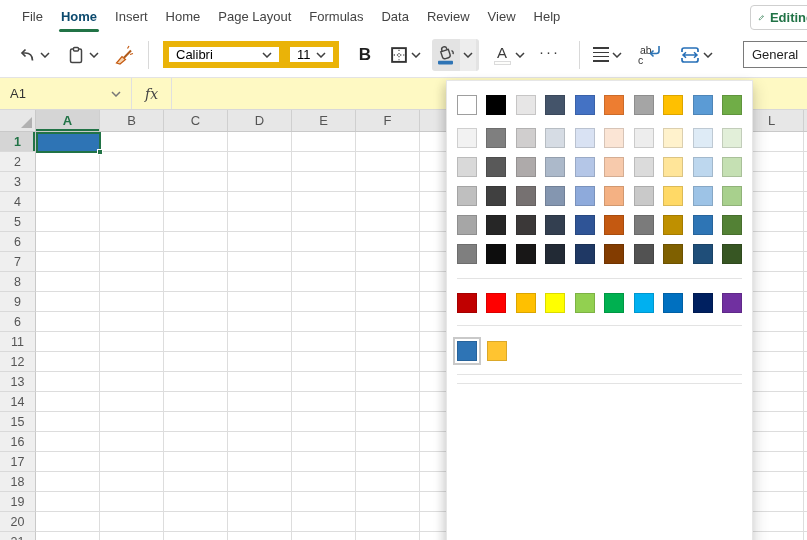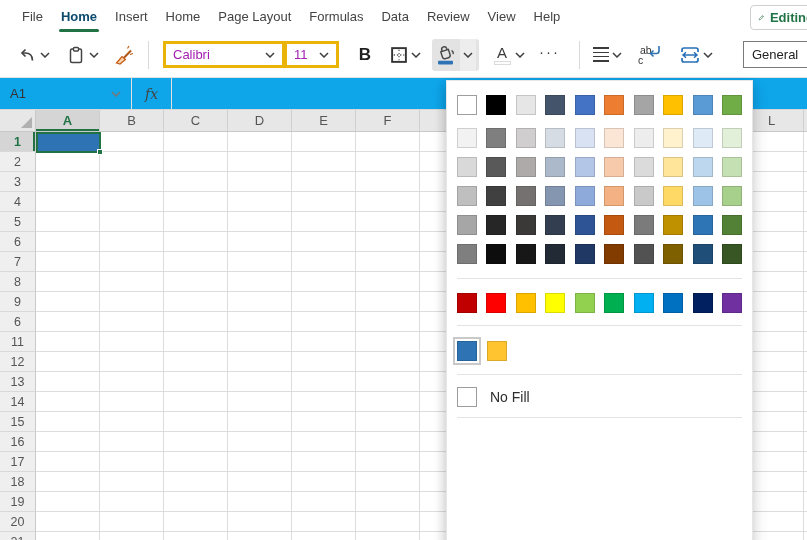--- a/index.html
+++ b/index.html
@@ -20,43 +20,43 @@
 
   
   .toolbar { position:absolute; left:0; top:32px; width:807px; height:46px;
     display:flex; align-items:center; padding-left:14px; background:#fff;
     border-bottom:1px solid #E3E3E3; }
   .tb-btn { display:flex; align-items:center; justify-content:center; gap:3px; height:32px;
     padding:0 3px; border-radius:3px; }
   .vdiv { width:1px; height:28px; background:#D9D9D9; margin:0 10px; }
   .chev { width:10px; height:6px; flex:none; }
   .chev path { fill:none; stroke:#3F3F3F; stroke-width:1.5; }
-  .combo { height:27px; border:3px solid #eab308; background:#fff; display:flex;
-    align-items:center; padding:0 7px; font-size:13px; color:#a21caf; justify-content:space-between; }
+  .combo { height:27px; border:6px solid #eab308; background:#fff; display:flex;
+    align-items:center; padding:0 7px; font-size:13px; color:#000000; justify-content:space-between; }
   .combo-font { width:122px; margin-left:4px; }
   .combo-size { width:55px; margin-left:-1px; }
   .bold-btn { font-size:17px; font-weight:900; color:#1F1F1F; width:26px; margin-left:13px; }
   .fill-btn { background:#E3E3E3; }
   .fill-btn .chev-wrap { background:#EDEDED; align-self:stretch; display:flex; align-items:center; padding:0 3px; }
   .fontcolor { display:flex; flex-direction:column; align-items:center; width:20px; }
   .fontcolor .A { font-size:15px; color:#3B3B3B; line-height:15px; }
   .fontcolor .bar { width:17px; height:4px; background:#FDFDFB; border:1px solid #DBDBDB; margin-top:1px; }
   .more-dots { font-size:15px; letter-spacing:2px; color:#3B3B3B; margin:0 6px 6px 8px; }
   .align-lines { display:flex; flex-direction:column; gap:2.4px; }
   .align-lines i { display:block; width:16px; height:1.8px; background:#3B3B3B; }
   .wrap-icn { position:relative; width:26px; height:22px; font-size:10.5px; color:#333; }
   .wrap-icn .t { position:absolute; left:2px; top:0; }
   .wrap-icn .b { position:absolute; left:0px; top:10px; }
   .general-box { position:absolute; left:743px; top:9px; width:72px; height:27px;
     border:1px solid #7A7A7A; background:#fff; display:flex; align-items:center;
     padding-left:8px; font-size:13px; color:#222; overflow:hidden; }
 
   
   .formulabar { position:absolute; left:0; top:78px; width:807px; height:32px;
-    background:#0ea5e9; border-bottom:1px solid #D8D8D8; display:flex; align-items:stretch; }
+    background:#fef9c3; border-bottom:1px solid #D8D8D8; display:flex; align-items:stretch; }
   .namebox { width:132px; display:flex; align-items:center; justify-content:space-between;
     padding:0 10px; font-size:13px; color:#333; border-right:1px solid #E0E0E0; }
   .fx-btn { width:40px; display:flex; align-items:center; justify-content:center;
     border-right:1px solid #E0E0E0; font-family:"DejaVu Serif", serif; font-style:italic;
     font-size:14px; color:#444; }
   .formula-input { flex:1; }
 
   
   .grid { position:absolute; left:0; top:110px; width:807px; height:430px; background:#fff; }
   .corner { position:absolute; left:0; top:0; width:36px; height:22px; background:#E7E7E7;
@@ -394,18 +394,14 @@
       <div class="swatch" style="background: rgb(0, 112, 192);"></div>
       <div class="swatch" style="background: rgb(0, 32, 96);"></div>
       <div class="swatch" style="background: rgb(112, 48, 160);"></div>
     </div>
   <div class="dd-div" style="margin-top:12px"></div>
   <div class="swatch-row recent" id="recent-row">
       <div class="swatch sel" style="background: rgb(46, 116, 181);"></div>
       <div class="swatch" style="background: rgb(255, 196, 48);"></div>
     </div>
   <div class="dd-div" style="margin-top:13px"></div>
-  <div class="dd-item">
-    <span class="nofill-swatch"></span>
-    <span class="label">No Fill</span>
-  </div>
   <div class="dd-div" style="margin-top:8px"></div>
 </div>
 
 </body></html>

